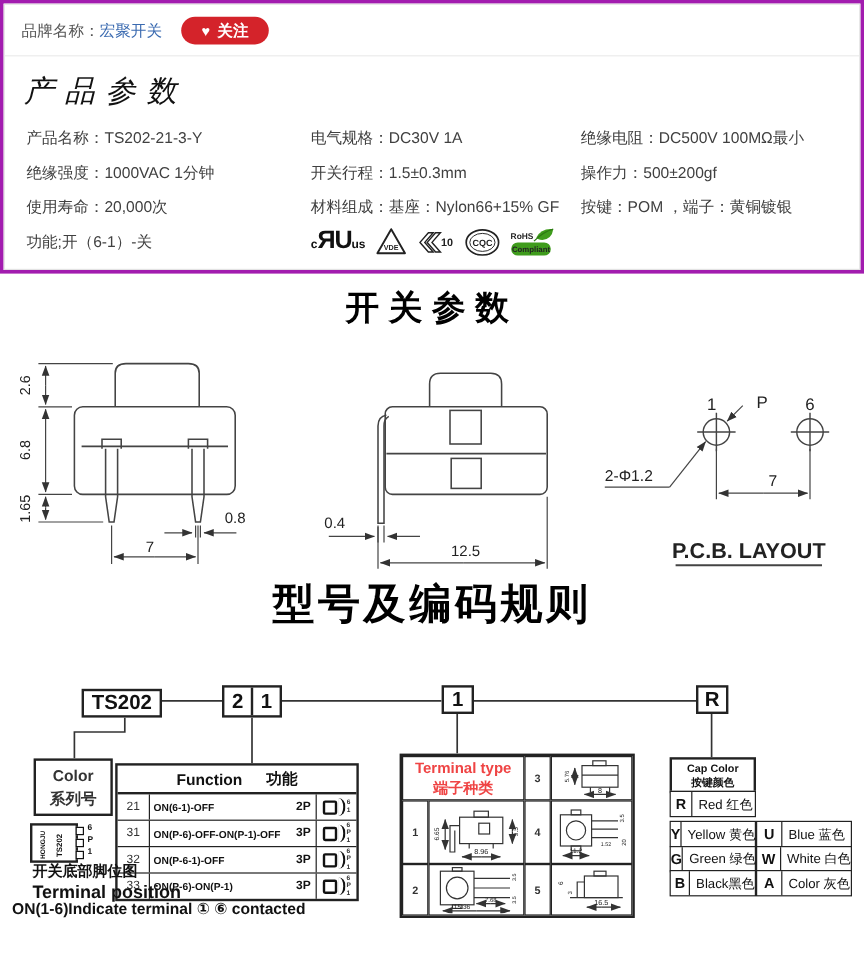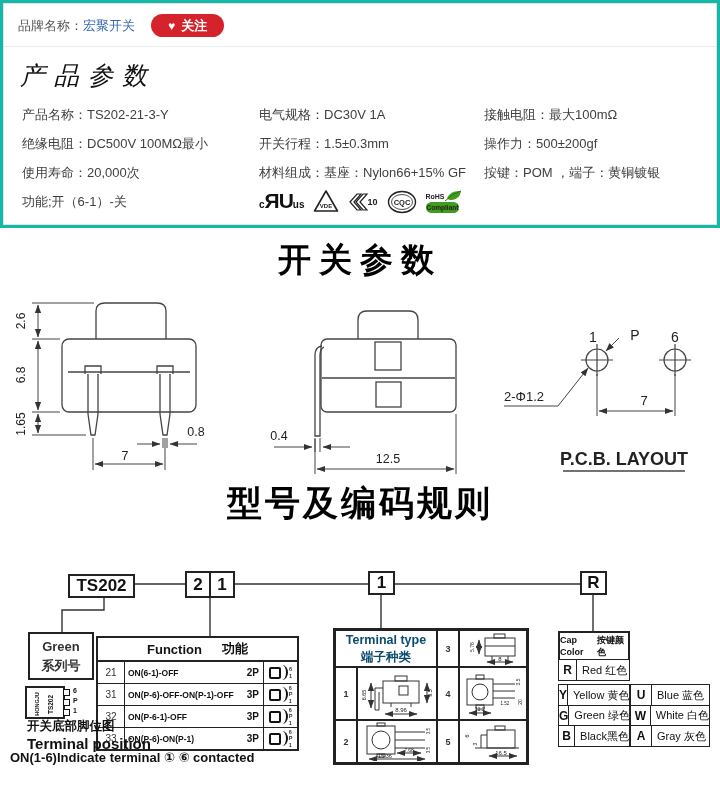--- a/index.html
+++ b/index.html
@@ -1,38 +1,38 @@
 <!DOCTYPE html>
 <html><head>
 <meta charset="utf-8">
 <style>
   html,body{margin:0;padding:0}
   body{width:720px;height:797px;position:relative;background:#fff;
        font-family:"Liberation Sans","DejaVu Sans",sans-serif;color:#333;overflow:hidden}
-  .top-wrap{position:absolute;top:0;left:0;right:0;height:228px;background:#14b8a6;padding:3px 3px 0;box-sizing:border-box}
+  .top-wrap{position:absolute;top:0;left:0;right:0;height:228px;background:#a21caf;padding:3px 3px 0;box-sizing:border-box}
   .card{background:#fff;border:1px solid #e3e3e3;height:222px;box-sizing:border-box;position:relative}
   .brand-row{display:flex;align-items:center;padding:10px 14px 6px}
   .brand-label{font-size:13px;color:#555}
   .brand-link{font-size:13px;color:#3a6ab0;cursor:pointer;margin-right:16px}
   .follow-btn{display:inline-flex;align-items:center;gap:6px;background:#d4232a;color:#fff;font-size:13px;
       font-weight:bold;border-radius:15px;padding:5px 17px;cursor:pointer;line-height:1}
   .heart{font-size:12px;line-height:1}
   .divider{border-top:1px solid #ececec;margin-top:3px}
   .params-title{font-family:"DejaVu Serif","Liberation Serif",serif;font-style:italic;font-size:25px;
       letter-spacing:9px;color:#111;padding:12px 16px 4px}
   .params-grid{display:grid;grid-template-columns:237px 225px 1fr;padding:4px 0 0 18px;
       grid-auto-rows:29px;align-items:center;font-size:13px;color:#404040}
   .certs{display:flex;align-items:center;gap:8px;height:34px}
   .cert-ul{display:inline-flex;align-items:flex-end;color:#111}
   .ul-c{font-size:10px;font-weight:bold;line-height:1}
   .ul-m{font-size:21px;font-weight:900;line-height:.8;letter-spacing:-1px}
   .ul-us{font-size:10px;font-weight:bold;line-height:1}
   svg text{font-family:"Liberation Sans","DejaVu Sans",sans-serif;fill:#222}
   .sec-title{position:absolute;left:0;width:720px;text-align:center;font-weight:bold;color:#000}
-  .t1{top:238px;font-size:33px;letter-spacing:8px}
+  .t1{top:238px;font-size:28px;letter-spacing:8px}
   .t2{top:480px;font-size:35px;letter-spacing:3px}
   .drawings{position:absolute;top:288px;left:0;width:720px;height:205px;display:flex}
   .draw{display:block}
   .coding{position:absolute;top:558px;left:0;width:720px;height:239px;background:#fff}
   .connectors{position:absolute;left:0;top:0}
   .code-box{position:absolute;border:2px solid #222;display:flex;align-items:center;justify-content:center;
       font-weight:bold;font-size:17px;color:#111;background:#fff;box-sizing:border-box}
   #box-series{left:68px;top:16px;width:67px;height:24px}
   #box-func{left:185px;top:13px;width:50px;height:27px;padding:0}
   #box-func .fc{flex:1;text-align:center;line-height:23px}
@@ -53,24 +53,24 @@
       font-size:8.5px;font-weight:600;color:#111;white-space:nowrap}
   .fpoles{font-size:10px;font-weight:bold;margin-left:2px}
   .ficon{width:33px;border-left:1.5px solid #222;display:flex;align-items:center;justify-content:center;gap:1px}
   .fsq{width:12px;height:12px;border:2.5px solid #111;box-sizing:border-box;border-radius:2px}
   .fbr{width:4px;height:15px;border-right:2px solid #111;border-radius:0 7px 7px 0 / 0 9px 9px 0}
   .fpins{display:flex;flex-direction:column;justify-content:center;font-size:5.5px;font-weight:bold;line-height:1.1}
   .fpins i{font-style:normal}
   .ttable{position:absolute;left:333px;top:70px;display:grid;grid-template-columns:22px 80px 22px 68px;
       grid-template-rows:37px 53px 43px;border:2px solid #222;box-sizing:border-box;background:#fff}
   .tcell{border:1px solid #222;display:flex;align-items:center;justify-content:center;box-sizing:border-box;overflow:hidden}
-  .thead{grid-column:1/3;flex-direction:column;font-weight:bold;font-size:12.5px;line-height:1.35;color:#0c4a6e}
+  .thead{grid-column:1/3;flex-direction:column;font-weight:bold;font-size:12.5px;line-height:1.35;color:#ef4444}
   .tnum{font-size:9px;font-weight:bold}
   .cheader{position:absolute;left:558px;top:73px;width:72px;height:30px;border:2px solid #222;box-sizing:border-box;
-      display:flex;flex-direction:row;align-items:center;justify-content:center;font-size:9px;font-weight:bold;
+      display:flex;flex-direction:column;align-items:center;justify-content:center;font-size:9px;font-weight:bold;
       line-height:1.35;background:#fff;color:#111}
   .crow{position:absolute;height:22px;display:flex;border:1.5px solid #222;box-sizing:border-box;background:#fff}
   .ccode{width:17px;display:flex;align-items:center;justify-content:center;font-weight:bold;font-size:12px;
       border-right:1.5px solid #222;color:#111}
   .cname{flex:1;display:flex;align-items:center;padding-left:5px;font-size:11px;color:#111;white-space:nowrap}
   .chipbox{position:absolute;left:25px;top:128px;width:40px;height:33px;border:2px solid #222;box-sizing:border-box;background:#fff}
   .chip-v{position:absolute;font-weight:bold;color:#111;transform:rotate(-90deg);white-space:nowrap}
   .chip-brand{left:-2px;top:13px;font-size:5.5px}
   .chip-model{left:14px;top:13px;font-size:6.5px}
   .chip-pin{position:absolute;left:63px;width:5px;height:5px;border:1.5px solid #111;background:#fff;box-sizing:content-box}
@@ -92,22 +92,22 @@
       <span class="follow-btn">
         <span class="heart">♥</span>
         <span>关注</span>
       </span>
     </div>
     <div class="divider"></div>
     <div class="params-title">产品参数</div>
     <div class="params-grid">
       <div>产品名称：TS202-21-3-Y</div>
       <div>电气规格：DC30V  1A</div>
-      <div>接触电阻：最大100mΩ</div>
       <div>绝缘电阻：DC500V  100MΩ最小</div>
+      <div>绝缘强度：1000VAC  1分钟</div>
       <div>开关行程：1.5±0.3mm</div>
       <div>操作力：500±200gf</div>
       <div>使用寿命：20,000次</div>
       <div>材料组成：基座：Nylon66+15% GF</div>
       <div>按键：POM  ，端子：黄铜镀银</div>
       <div>功能;开（6-1）-关</div>
       <div class="certs">
         <span class="cert-ul">
             <span class="ul-c">c</span>
             <span class="ul-m">ЯU</span>
@@ -233,21 +233,21 @@
 
   <div class="code-box" id="box-series">TS202</div>
   <div class="code-box" id="box-func">
     <span class="fc">2</span>
     <span class="fc">1</span>
   </div>
   <div class="code-box" id="box-term">1</div>
   <div class="code-box" id="box-color">R</div>
 
   <div class="series-box">
-    <span>Green</span>
+    <span>Color</span>
     <span>系列号</span>
   </div>
 
   <div class="ftable">
     <div class="fhead">
       <span>Function</span>
       <span>功能</span>
     </div>
     <div class="frow">
       <div class="fcode">21</div>
@@ -433,21 +433,21 @@
   <div class="crow" style="left:630px;top:126px;width:80px">
     <span class="ccode" style="width:20px">U</span>
     <span class="cname">Blue 蓝色</span>
   </div>
   <div class="crow" style="left:630px;top:146.5px;width:80px">
     <span class="ccode" style="width:20px">W</span>
     <span class="cname">White 白色</span>
   </div>
   <div class="crow" style="left:630px;top:167px;width:80px">
     <span class="ccode" style="width:20px">A</span>
-    <span class="cname">Gray 灰色</span>
+    <span class="cname">Color 灰色</span>
   </div>
 
   <div class="chipbox">
     <span class="chip-v chip-brand">HONGJU</span>
     <span class="chip-v chip-model">TS202</span>
   </div>
   <span class="chip-pin" style="top:131px"></span>
   <span class="chip-pin" style="top:141px"></span>
   <span class="chip-pin" style="top:151px"></span>
   <span class="chip-pin-label" style="top:129px">6</span>

